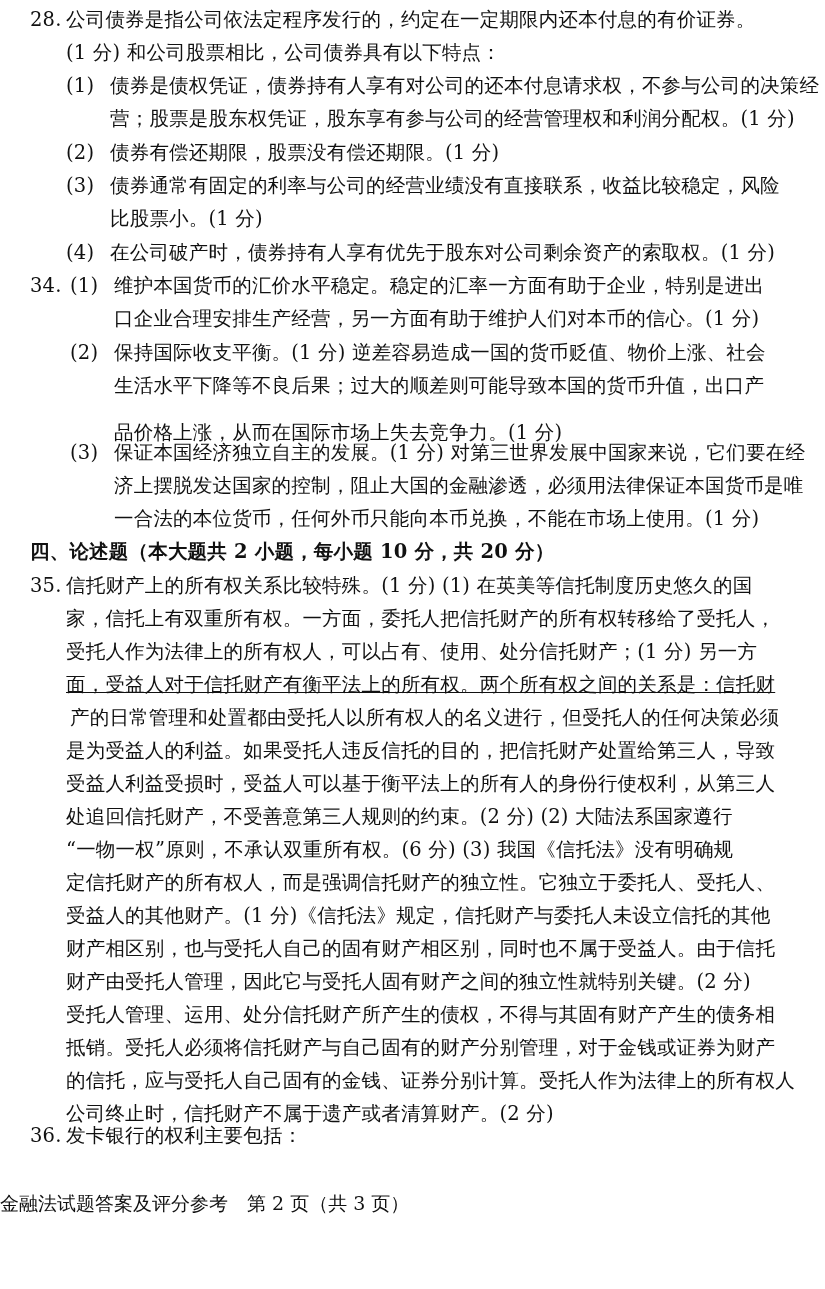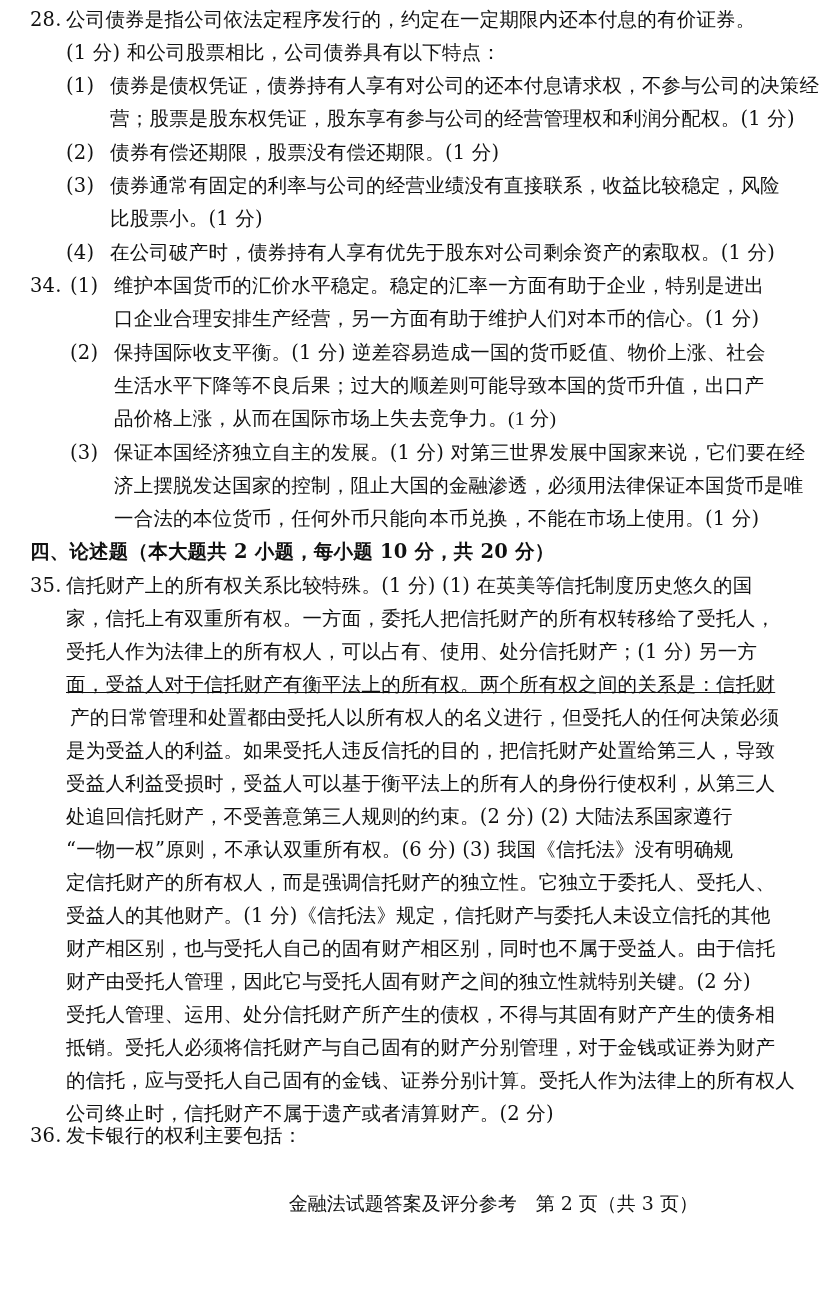--- a/index.html
+++ b/index.html
@@ -1,21 +1,21 @@
 <!DOCTYPE html>
 <html><head>
 <meta charset="utf-8">
 <style>
   html, body { margin: 0; padding: 0; background: #ffffff; }
   body { width: 825px; height: 1289px; position: relative; overflow: hidden;
          font-family: "DejaVu Serif", "Liberation Serif", serif; color: #111; }
   .line { position: absolute; white-space: nowrap; font-size: 19.5px; line-height: 28px;
           letter-spacing: 0.2px; }
   .bold { font-weight: bold; }
-  .footer { position: absolute; left: 0; width: 698px; text-align: right; font-size: 19px; top: 1191px; }
+  .footer { position: absolute; left: 0; width: 698px; text-align: left; font-size: 19px; top: 1191px; }
 </style>
 </head>
 <body>
 
 <div class="line" style="top:6px;left:30px;">28.</div>
 <div class="line" style="top:6px;left:66px;">公司债券是指公司依法定程序发行的，约定在一定期限内还本付息的有价证券。</div>
 <div class="line" style="top:39px;left:66px;">(1 分) 和公司股票相比，公司债券具有以下特点：</div>
 
 <div class="line" style="top:72px;left:66px;">(1)</div>
 <div class="line" style="top:72px;left:110px;">债券是债权凭证，债券持有人享有对公司的还本付息请求权，不参与公司的决策经</div>
@@ -32,21 +32,21 @@
 <div class="line" style="top:239px;left:110px;">在公司破产时，债券持有人享有优先于股东对公司剩余资产的索取权。(1 分)</div>
 
 <div class="line" style="top:272px;left:30px;">34.</div>
 <div class="line" style="top:272px;left:70px;">(1)</div>
 <div class="line" style="top:272px;left:114px;">维护本国货币的汇价水平稳定。稳定的汇率一方面有助于企业，特别是进出</div>
 <div class="line" style="top:305px;left:114px;">口企业合理安排生产经营，另一方面有助于维护人们对本币的信心。(1 分)</div>
 
 <div class="line" style="top:339px;left:70px;">(2)</div>
 <div class="line" style="top:339px;left:114px;">保持国际收支平衡。(1 分) 逆差容易造成一国的货币贬值、物价上涨、社会</div>
 <div class="line" style="top:372px;left:114px;">生活水平下降等不良后果；过大的顺差则可能导致本国的货币升值，出口产</div>
-<div class="line" style="top:405px;left:114px;font-family:Liberation Serif, serif;">品价格上涨，从而在国际市场上失去竞争力。(1 分)</div>
+<div class="line" style="top:419px;left:114px;">品价格上涨，从而在国际市场上失去竞争力。(1 分)</div>
 
 <div class="line" style="top:439px;left:70px;">(3)</div>
 <div class="line" style="top:439px;left:114px;">保证本国经济独立自主的发展。(1 分) 对第三世界发展中国家来说，它们要在经</div>
 <div class="line" style="top:472px;left:114px;">济上摆脱发达国家的控制，阻止大国的金融渗透，必须用法律保证本国货币是唯</div>
 <div class="line" style="top:505px;left:114px;">一合法的本位货币，任何外币只能向本币兑换，不能在市场上使用。(1 分)</div>
 
 <div class="line bold" style="top:538px;left:30px;">四、论述题（本大题共 2 小题，每小题 10 分，共 20 分）</div>
 
 <div class="line" style="top:572px;left:30px;">35.</div>
 <div class="line" style="top:572px;left:66px;">信托财产上的所有权关系比较特殊。(1 分) (1) 在英美等信托制度历史悠久的国</div>

